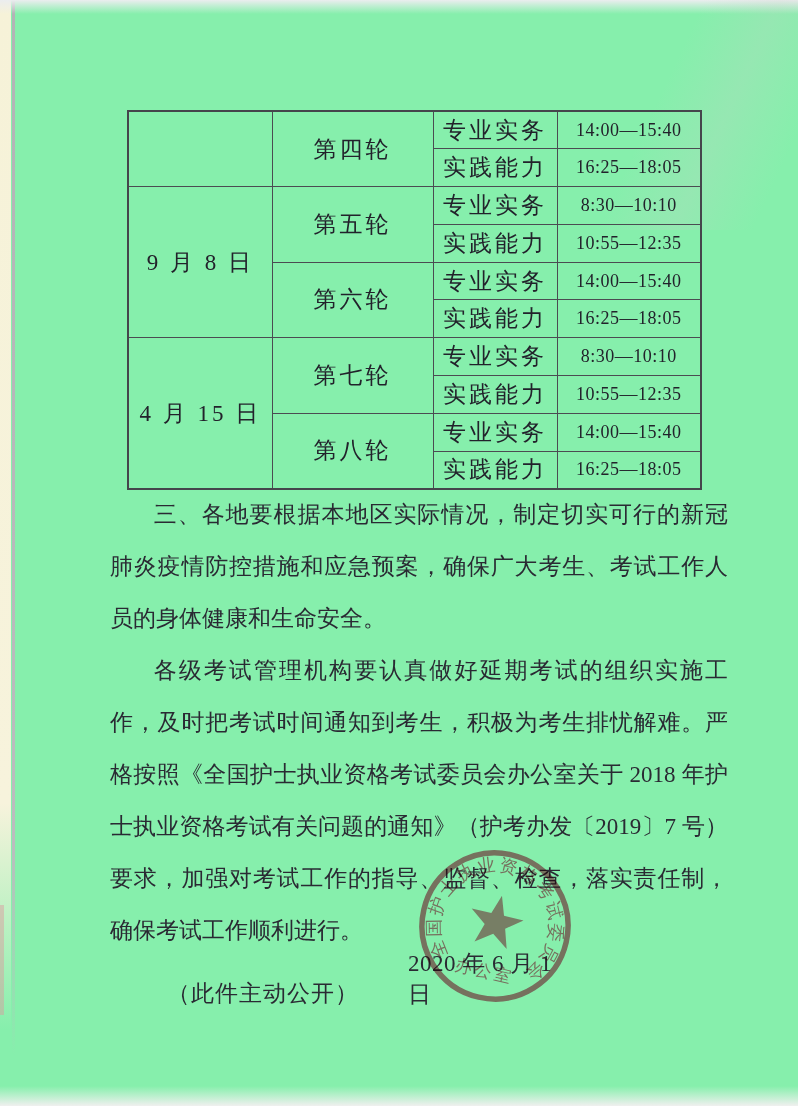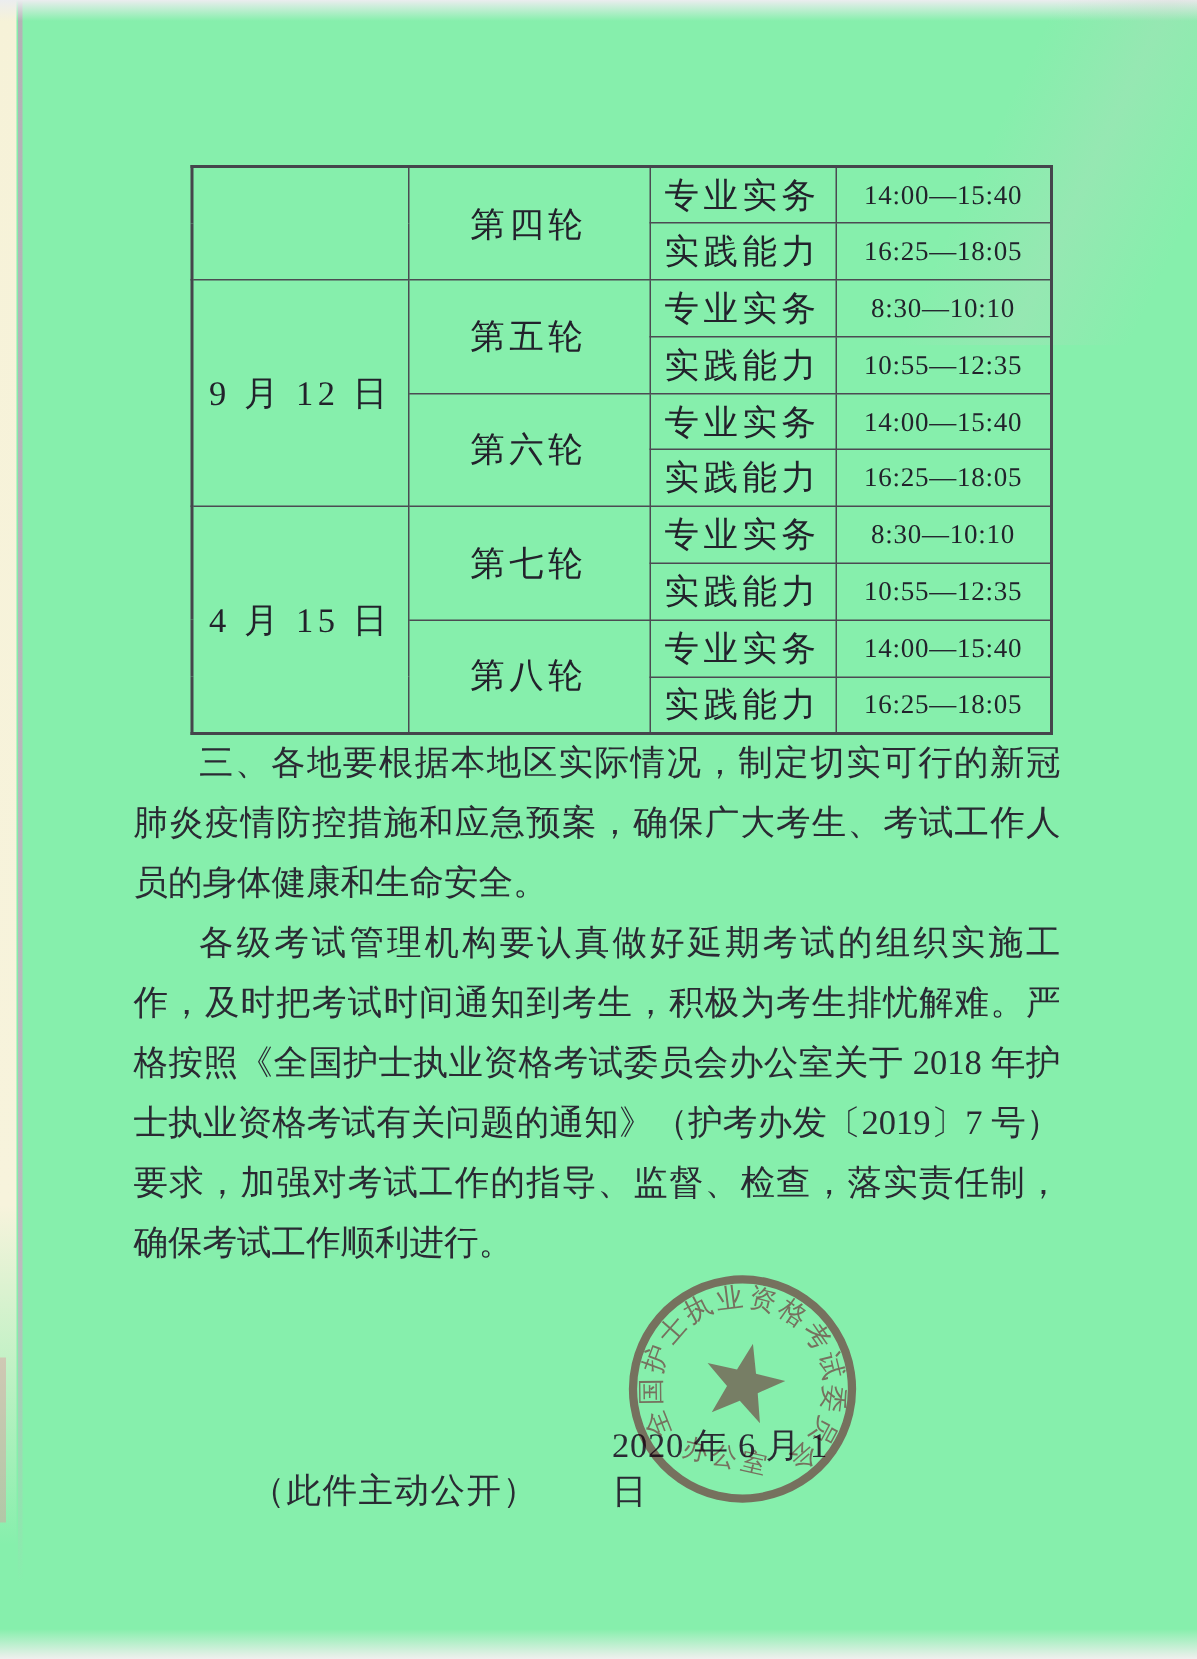--- a/index.html
+++ b/index.html
@@ -30,22 +30,22 @@
   }
   table.sched td{
     border:1.6px solid #4b4b52;text-align:center;vertical-align:middle;
     font-size:23px;letter-spacing:3px;color:#22222b;padding:0;
   }
   table.sched{border:2.2px solid #45454c;}
   table.sched td.time{letter-spacing:0.5px;font-size:18px;}
   table.sched tr{height:37.8px;}
   
   .bodytext{
-    position:absolute;left:89px;top:489px;width:618px;
-    font-size:23px;line-height:40px;text-align:justify;color:#2a2a33;
+    position:absolute;left:110px;top:489px;width:618px;
+    font-size:23px;line-height:52px;text-align:justify;color:#2a2a33;
   }
   .bodytext p{margin:0;text-indent:1.9em;}
   .org-line{position:absolute;left:326px;top:903px;width:348px;text-align:justify;
     font-size:23px;color:#2a2a33;}
   .org-line:after{content:"";display:inline-block;width:100%;}
   .date-line{position:absolute;left:408px;top:948px;width:158px;text-align:left;
     font-size:23px;color:#2a2a33;letter-spacing:0.5px;}
   .note-line{position:absolute;left:167px;top:978px;font-size:23px;color:#2a2a33;
     letter-spacing:1px;text-align:right;}
   
@@ -77,21 +77,21 @@
         <td rowspan="2">第四轮</td>
         <td>专业实务</td>
         <td class="time">14:00—15:40</td>
       </tr>
       <tr>
         <td>实践能力</td>
         <td class="time">16:25—18:05</td>
       </tr>
 
       <tr>
-        <td rowspan="4">9 月 12 日</td>
+        <td rowspan="4">9 月 8 日</td>
         <td rowspan="2">第五轮</td>
         <td>专业实务</td>
         <td class="time">8:30—10:10</td>
       </tr>
       <tr>
         <td>实践能力</td>
         <td class="time">10:55—12:35</td>
       </tr>
       <tr>
         <td rowspan="2">第六轮</td>

